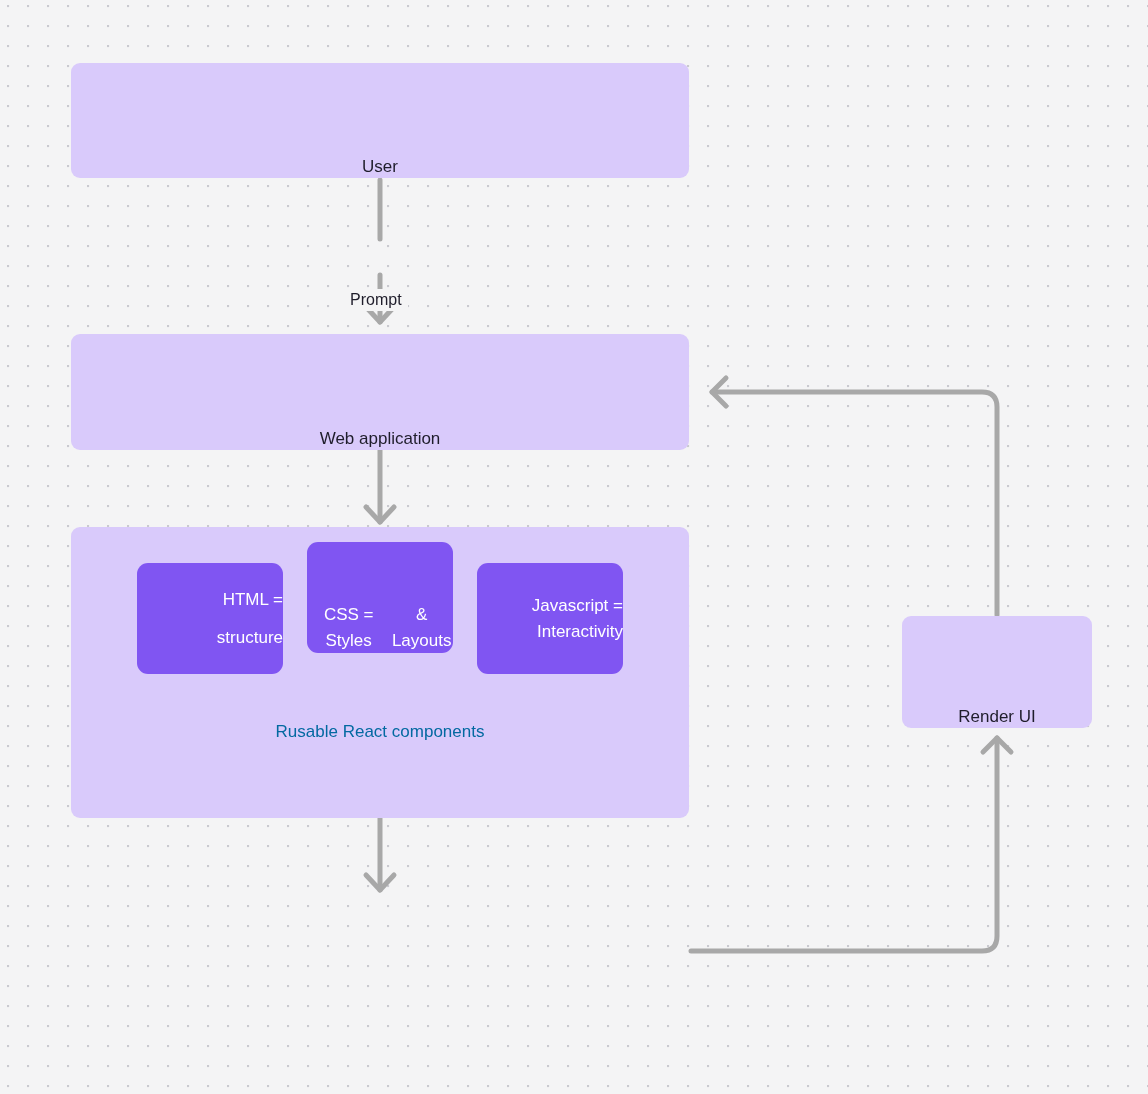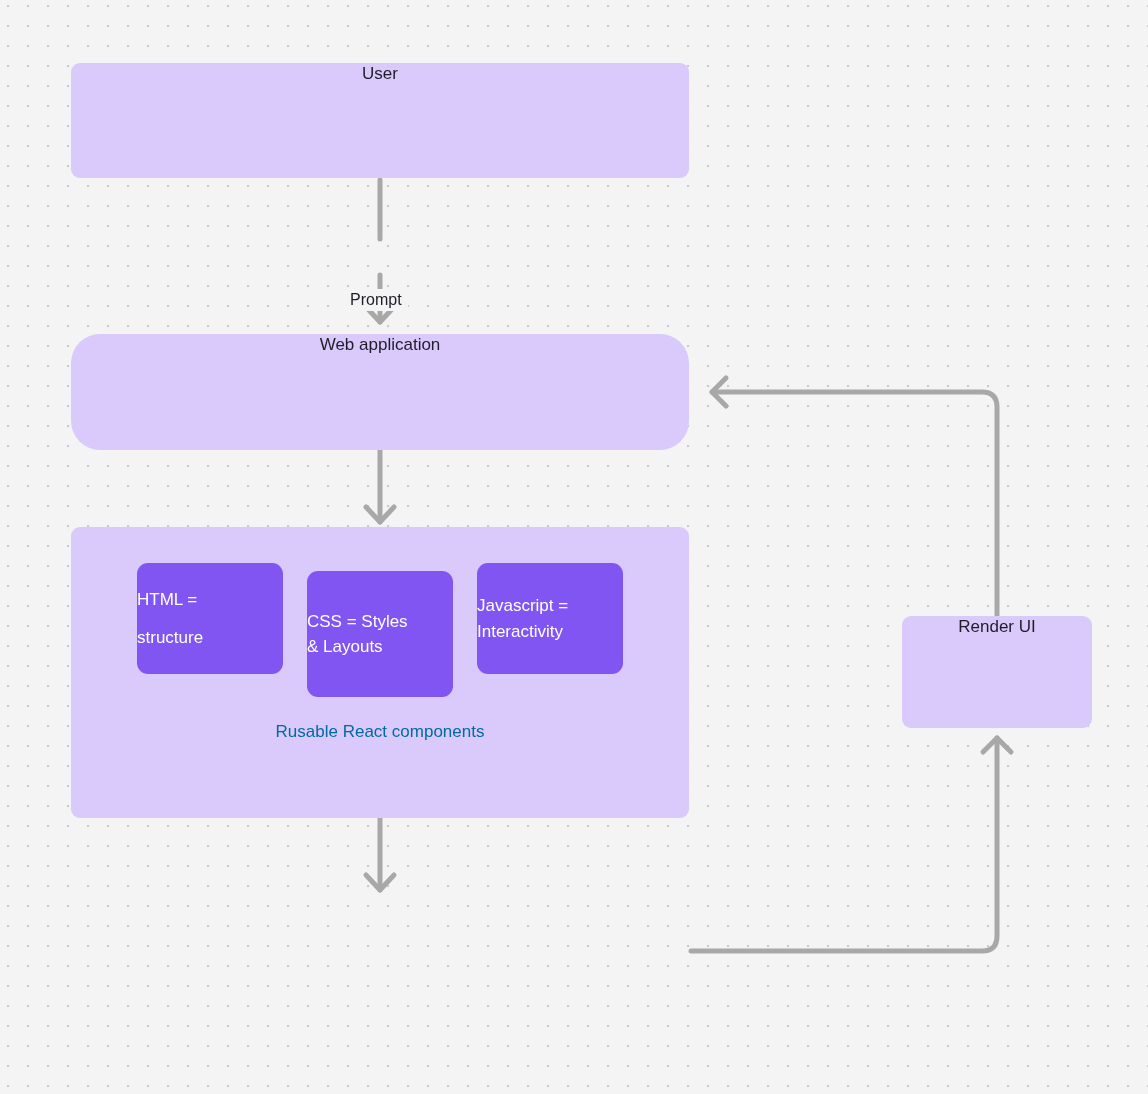--- a/index.html
+++ b/index.html
@@ -16,21 +16,21 @@
     background-size: 20px 20px;
     background-position: 7px 5px;
     overflow: hidden;
     font-family: "Liberation Sans", sans-serif;
   }
   .node {
     position: absolute;
     box-sizing: border-box;
     border-radius: 9px;
     display: flex;
-    align-items: flex-start;
+    align-items: flex-end;
     justify-content: center;
     text-align: center;
   }
   .node-lavender {
     background: #d9cafb;
     color: #1f1d2b;
     font-size: 17px;
     line-height: 1.3;
   }
   .node-purple {
@@ -96,34 +96,34 @@
     <path d="M997,615 L997,407 Q997,392 982,392 L712,392"></path>
     <polyline points="726,378 712,392 726,406"></polyline>
   </svg>
 
   <div class="node node-lavender" style="left:71px; top:63px; width:618px; height:115px;">
     <span>User</span>
   </div>
 
   <div class="edge-label" style="left:344px; top:245px;margin-top:44px;">Prompt</div>
 
-  <div class="node node-lavender" style="left:71px; top:334px; width:618px; height:116px;border-radius:29px;">
+  <div class="node node-lavender" style="left:71px; top:334px; width:618px; height:116px;">
     <span>Web application</span>
   </div>
 
   <div class="node node-lavender" style="left:71px; top:527px; width:618px; height:291px; border-radius:9px; display:block;">
     <div class="group-label" style="left:0; top:194px; width:618px;">Rusable React components</div>
   </div>
 
   <div class="node node-purple" style="left:137px; top:563px; width:146px; height:111px; flex-direction:column;gap:12px;">
     <span>HTML =</span>
     <span>structure</span>
   </div>
 
-  <div class="node node-purple" style="left:307px; top:571px; width:146px; height:126px; flex-direction:column;">
+  <div class="node node-purple" style="left:307px; top:542px; width:146px; height:111px; flex-direction:row;">
     <span>CSS = Styles</span>
     <span>&amp; Layouts</span>
   </div>
 
   <div class="node node-purple" style="left:477px; top:563px; width:146px; height:111px; flex-direction:column;">
     <span>Javascript =</span>
     <span>Interactivity</span>
   </div>
 
 

